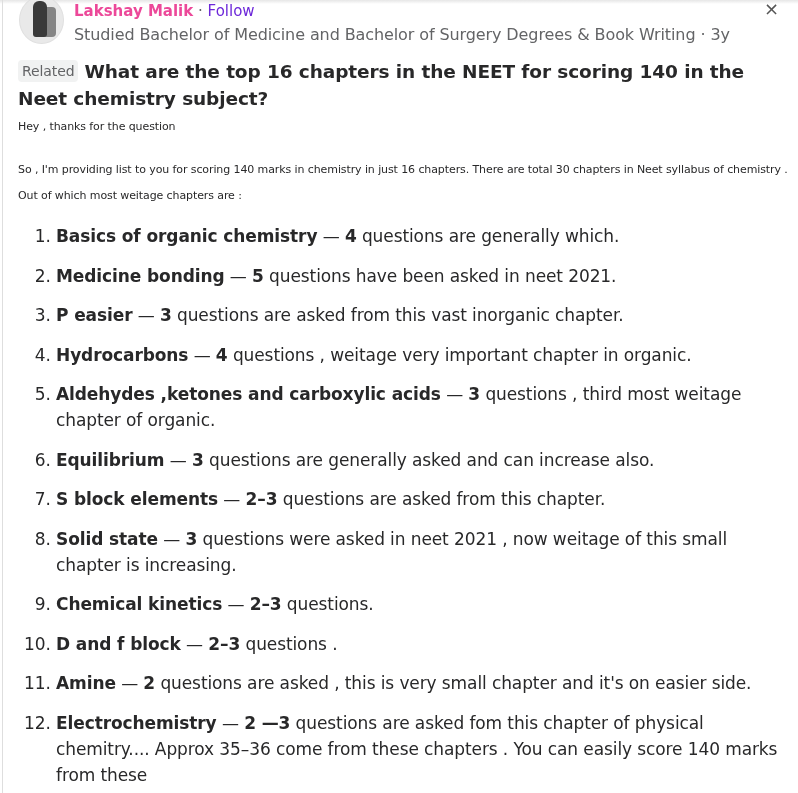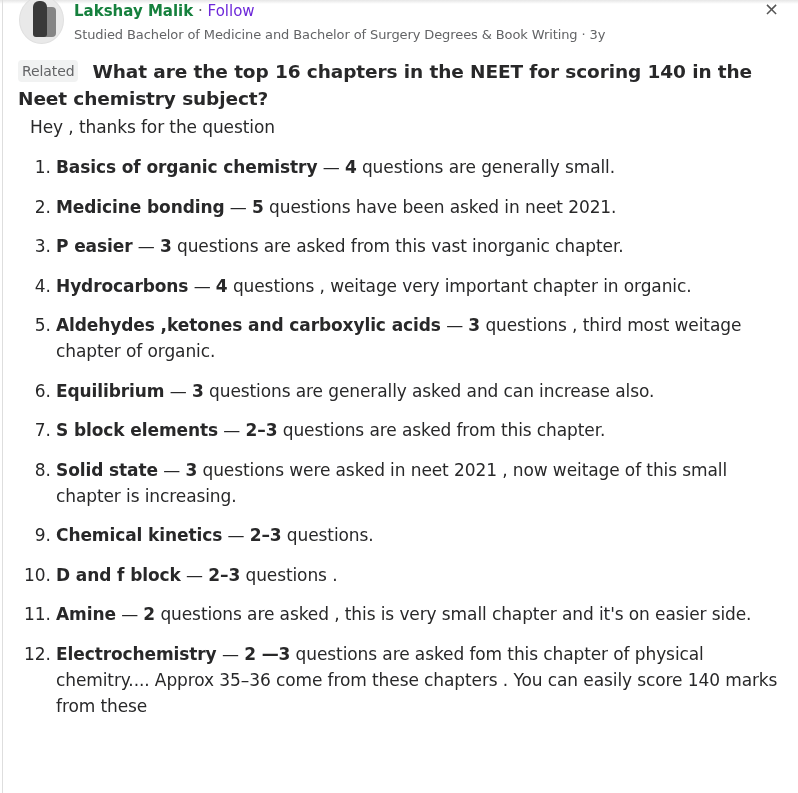--- a/index.html
+++ b/index.html
@@ -10,30 +10,30 @@
   }
   .left-rule { position:absolute; left:2px; top:0; bottom:0; width:1px; background:#dedede; }
   .top-shade { position:absolute; left:0; right:0; top:0; height:4px;
     background:linear-gradient(#e6e6e6, rgba(255,255,255,0)); }
   .avatar { position:absolute; left:19px; top:-4px; width:43px; height:46px; border-radius:50%;
     overflow:hidden; background:#e9e9e9; border:1px solid #e0e0e0; }
   .avatar .fig1 { position:absolute; left:13px; top:4px; width:14px; height:36px; background:#3a3a3a; border-radius:6px 6px 3px 3px; }
   .avatar .fig2 { position:absolute; left:22px; top:10px; width:14px; height:30px; background:#5a5a5a; border-radius:4px; opacity:.7; }
   .header { position:absolute; left:74px; top:0; right:20px; }
   .author-line { font-size:15px; line-height:20px; margin-top:1px; white-space:nowrap; }
-  .author-name { font-weight:bold; color:#15803d; }
+  .author-name { font-weight:bold; color:#ec4899; }
   .dot { color:#636466; }
   .follow { color:#6d28d9; }
-  .cred { font-size:13px; color:#636466; line-height:20px; margin-top:4px; white-space:nowrap; letter-spacing:-0.1px; }
+  .cred { font-size:16px; color:#636466; line-height:20px; margin-top:4px; white-space:nowrap; letter-spacing:-0.1px; }
   .close { position:absolute; right:-1px; top:0; font-size:18px; color:#555; line-height:18px; }
   .content { position:absolute; left:18px; top:58px; width:770px; }
   .question { font-size:18.5px; font-weight:bold; line-height:27px; color:#282829; letter-spacing:-0.1px; }
   .related { display:inline-block; font-weight:normal; font-size:14px; color:#636466; background:#f1f2f2;
-    border-radius:4px; padding:0 4px; line-height:22px; margin-right:14px; vertical-align:2px; }
-  p { margin:12px; font-size:17px; line-height:26px; letter-spacing:-0.1px; }
+    border-radius:4px; padding:0 4px; line-height:22px; margin-right:6px; vertical-align:2px; }
+  p { margin:0; font-size:11px; line-height:26px; letter-spacing:-0.1px; }
   .p1 { margin-top:2px; }
   .p2 { margin-top:17px; }
   ol { margin:14px 0 0 0; padding-left:38px; font-size:17px; line-height:26px; letter-spacing:-0.1px; }
   ol li { margin-bottom:13.5px; padding-left:0; }
   ol li::marker { color:#282829; }
   b { font-weight:bold;text-align:center; }
 </style>
 </head>
 <body>
 
@@ -53,22 +53,23 @@
   </div>
   <div class="cred">Studied Bachelor of Medicine and Bachelor of Surgery Degrees &amp; Book Writing · 3y</div>
   <span class="close">×</span>
 </div>
 
 <div class="content">
   <div class="question">
     <span class="related">Related</span><span>What are the top 16 chapters in the NEET for scoring 140 in the Neet chemistry subject?</span>
   </div>
   <p class="p1">Hey , thanks for the question</p>
+  <p class="p2">So , I'm providing list to you for scoring 140 marks in chemistry in just 16 chapters. There are total 30 chapters in Neet syllabus of chemistry . Out of which most weitage chapters are :</p>
   <ol>
-    <li><b>Basics of organic chemistry</b><span> — </span><b>4</b><span> questions are generally small.</span></li>
+    <li><b>Basics of organic chemistry</b><span> — </span><b>4</b><span> questions are generally which.</span></li>
     <li><b>Medicine bonding</b><span> — </span><b>5</b><span> questions have been asked in neet 2021.</span></li>
     <li><b>P easier</b><span> — </span><b>3</b><span> questions are asked from this vast inorganic chapter.</span></li>
     <li><b>Hydrocarbons</b><span> — </span><b>4</b><span> questions , weitage very important chapter in organic.</span></li>
     <li><b>Aldehydes ,ketones and carboxylic acids</b><span> — </span><b>3</b><span> questions , third most weitage chapter of organic.</span></li>
     <li><b>Equilibrium</b><span> — </span><b>3</b><span> questions are generally asked and can increase also.</span></li>
     <li><b>S block elements</b><span> — </span><b>2–3</b><span> questions are asked from this chapter.</span></li>
     <li><b>Solid state</b><span> — </span><b>3</b><span> questions were asked in neet 2021 , now weitage of this small chapter is increasing.</span></li>
     <li><b>Chemical kinetics</b><span> — </span><b>2–3</b><span> questions.</span></li>
     <li><b>D and f block</b><span> — </span><b>2–3</b><span> questions .</span></li>
     <li><b>Amine</b><span> — </span><b>2</b><span> questions are asked , this is very small chapter and it's on easier side.</span></li>

